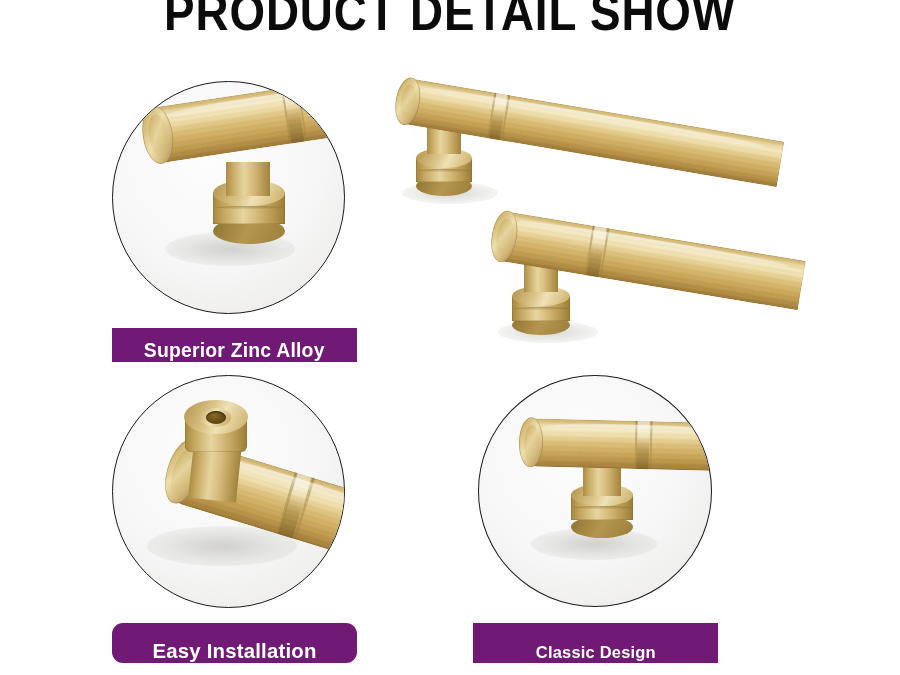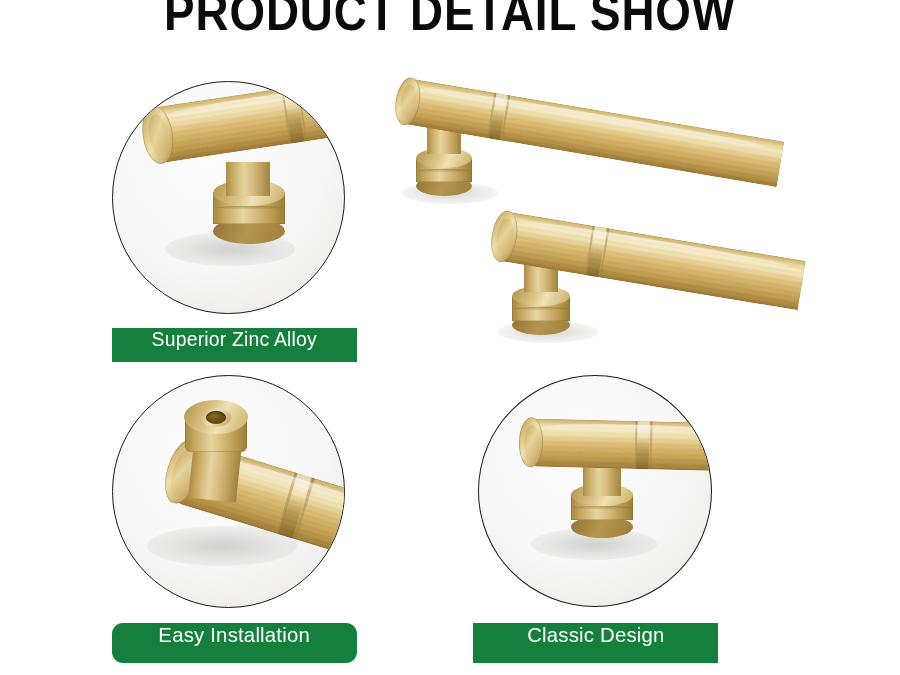--- a/index.html
+++ b/index.html
@@ -33,34 +33,34 @@
     letter-spacing: 1px;
     color: #0b0b0b;
     transform: scaleX(0.88);
     transform-origin: 50% 0;
     white-space: nowrap;
   }
 
   
   .banner {
     position: absolute;
-    background: #15803d;
+    background: #701a75;
     color: #ffffff;
     display: flex;
-    align-items: flex-start;
+    align-items: flex-end;
     justify-content: center;
-    font-weight: normal;
+    font-weight: bold;
     letter-spacing: 0.2px;
     white-space: nowrap;
   }
   .banner span { transform: scaleX(0.97); display:block; }
 
   #banner-zinc     { left:112px; top:328px; width:245px; height:34px; font-size:20px; }
   #banner-install  { left:112px; top:623px; width:245px; height:40px; font-size:21px;border-radius:11px; }
-  #banner-classic  { left:473px; top:623px; width:245px; height:40px; font-size:21px; }
+  #banner-classic  { left:473px; top:623px; width:245px; height:40px; font-size:17px; }
 
   
   .circle {
     position: absolute;
     border-radius: 50%;
     background: radial-gradient(circle at 42% 34%, #fdfdfd 0%, #f7f7f7 52%, #ecebe9 88%, #e6e5e3 100%);
     border: 1.4px solid #1b1b1b;
     box-sizing: border-box;
     overflow: hidden;
   }

